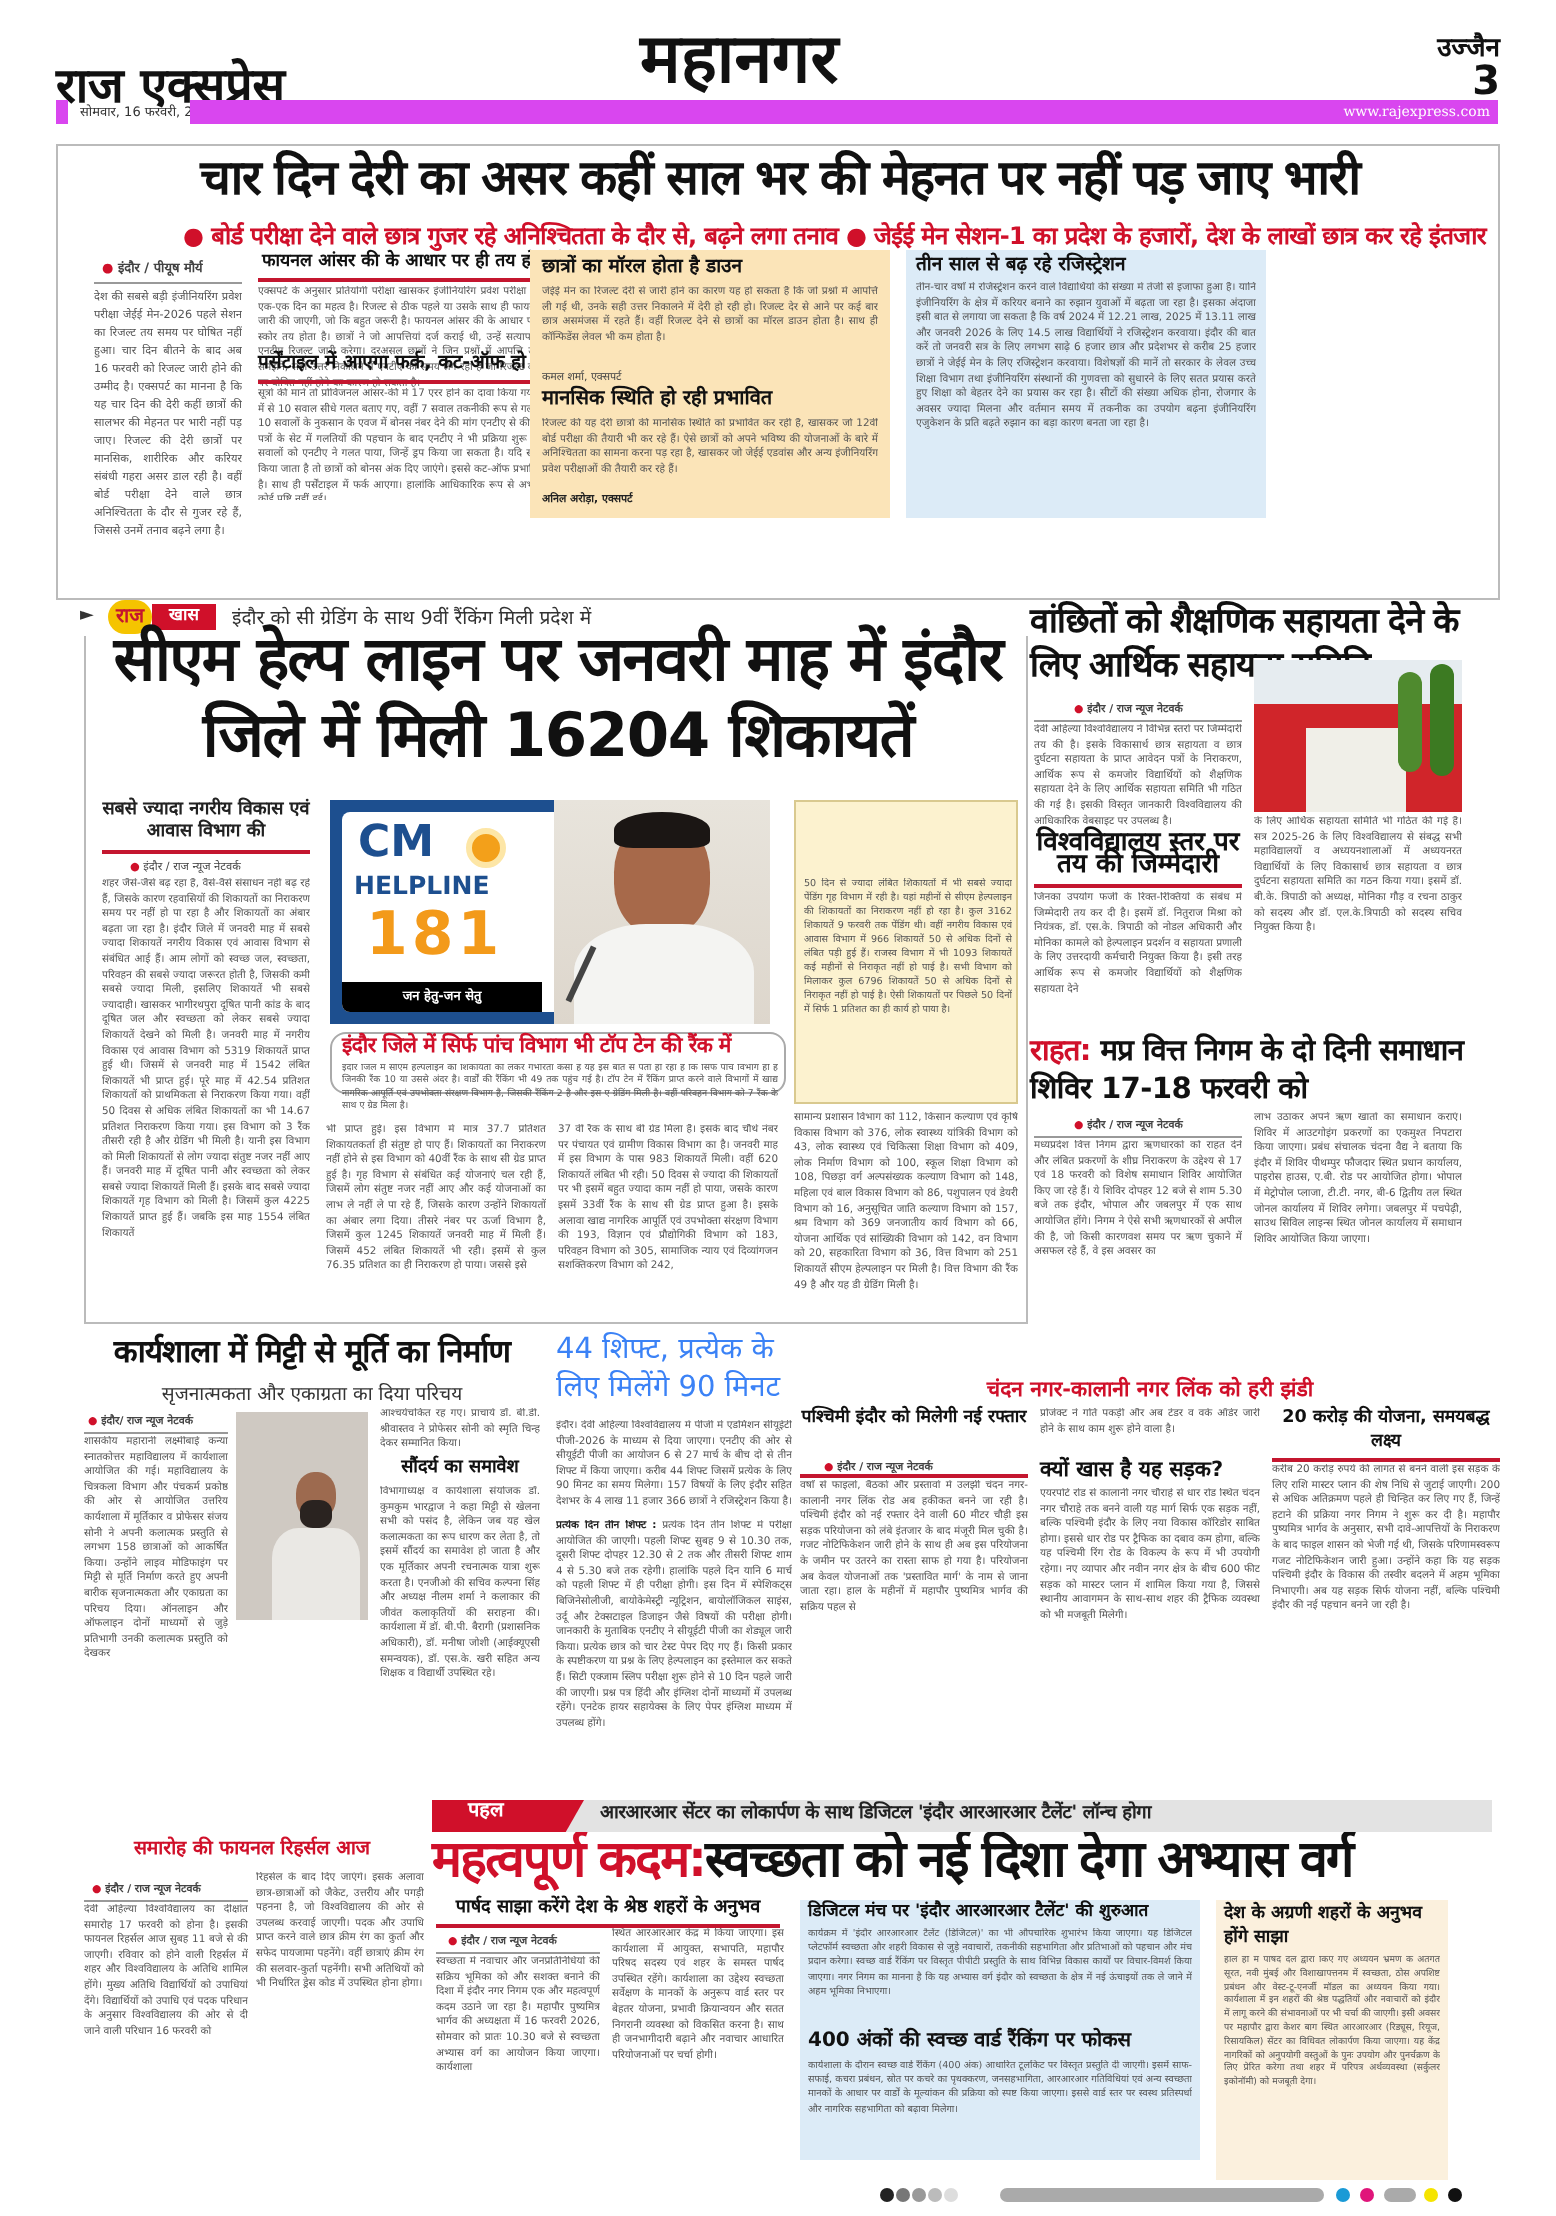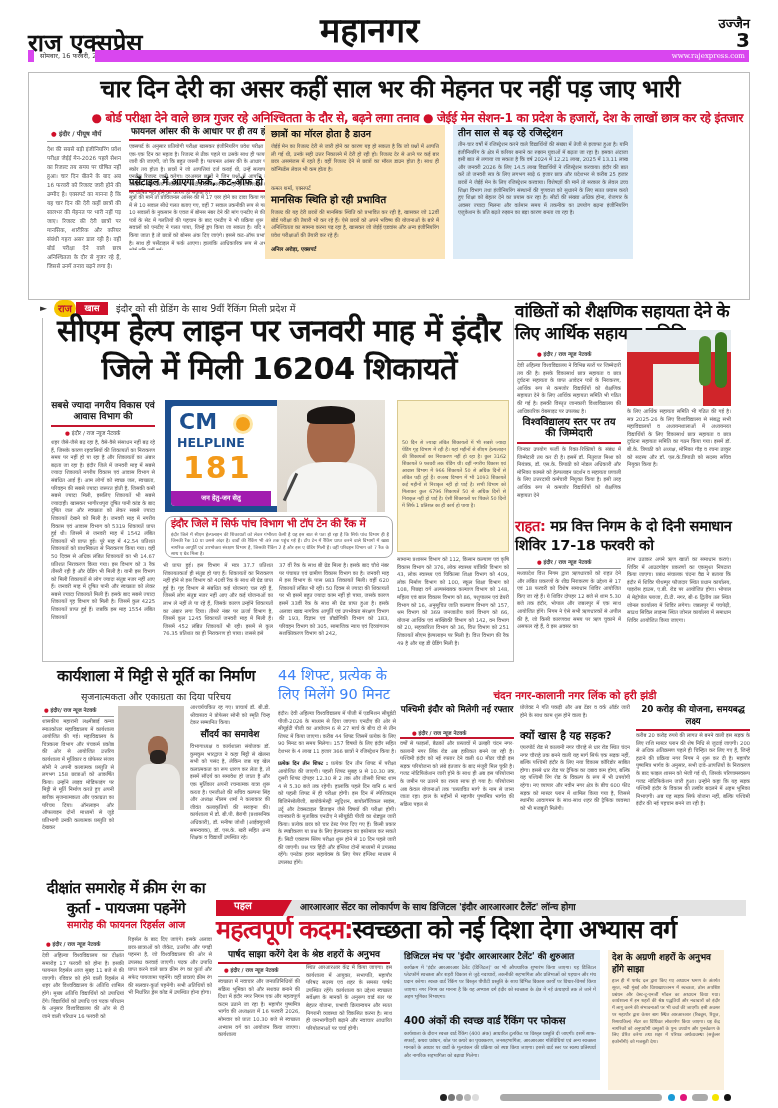--- a/index.html
+++ b/index.html
@@ -73,50 +73,50 @@
   <div class="abs hr" style="left:8px;top:107px;width:104px"></div>
   <div class="abs byl" style="left:22px;top:111px;font-size:5.6px;font-weight:normal">इंदौर / राज न्यूज नेटवर्क</div>
   <div class="abs txt" style="left:8px;top:121px;width:104px;height:218px">शहर जैसे-जैसे बढ़ रहा है, वैसे-वैसे संसाधन नहीं बढ़ रहे हैं, जिसके कारण रहवासियों की शिकायतों का निराकरण समय पर नहीं हो पा रहा है और शिकायतों का अंबार बढ़ता जा रहा है। इंदौर जिले में जनवरी माह में सबसे ज्यादा शिकायतें नगरीय विकास एवं आवास विभाग से संबंधित आई हैं। आम लोगों को स्वच्छ जल, स्वच्छता, परिवहन की सबसे ज्यादा जरूरत होती है, जिसकी कमी सबसे ज्यादा मिली, इसलिए शिकायतें भी सबसे ज्यादाही। खासकर भागीरथपुरा दूषित पानी कांड के बाद दूषित जल और स्वच्छता को लेकर सबसे ज्यादा शिकायतें देखने को मिली है। जनवरी माह में नगरीय विकास एवं आवास विभाग को 5319 शिकायतें प्राप्त हुई थी। जिसमें से जनवरी माह में 1542 लंबित शिकायतें भी प्राप्त हुई। पूरे माह में 42.54 प्रतिशत शिकायतों को प्राथमिकता से निराकरण किया गया। वहीं 50 दिवस से अधिक लंबित शिकायतों का भी 14.67 प्रतिशत निराकरण किया गया। इस विभाग को 3 रैंक तीसरी रही है और ग्रेडिंग भी मिली है। यानी इस विभाग को मिली शिकायतों से लोग ज्यादा संतुष्ट नजर नहीं आए हैं। जनवरी माह में दूषित पानी और स्वच्छता को लेकर सबसे ज्यादा शिकायतें मिली हैं। इसके बाद सबसे ज्यादा शिकायतें गृह विभाग को मिली है। जिसमें कुल 4225 शिकायतें प्राप्त हुई हैं। जबकि इस माह 1554 लंबित शिकायतें</div>
 
   <div class="abs" style="left:122px;top:82px;width:220px;height:112px;background:#1d4f8f">
     <div class="abs" style="left:6px;top:6px;width:116px;height:100px;background:#fff;border-radius:4px;overflow:hidden">
       <div class="abs hd" style="left:8px;top:4px;font-size:22px;color:#1d4f8f">CM</div>
       <div class="abs" style="left:62px;top:8px;width:20px;height:20px;border-radius:50%;background:#f3a01a;border:3px solid #fde6a6"></div>
       <div class="abs hd" style="left:6px;top:30px;font-size:12.5px;color:#1d4f8f">HELPLINE</div>
       <div class="abs hd" style="left:12px;top:46px;font-size:30px;color:#f39a1a;letter-spacing:2px">181</div>
-      <div class="abs" style="left:0;bottom:0;width:100px;height:15px;background:#a21caf;color:#fff;font-size:6.5px;text-align:center;line-height:15px;font-weight:bold">जन हेतु-जन सेतु</div>
+      <div class="abs" style="left:0;bottom:0;width:100px;height:15px;background:#000000;color:#fff;font-size:6.5px;text-align:center;line-height:15px;font-weight:bold">जन हेतु-जन सेतु</div>
     </div>
     <div class="abs" style="left:112px;top:0;width:108px;height:112px;background:linear-gradient(180deg,#e8e4dc 0%,#ddd6cc 100%);overflow:hidden">
       <div class="abs" style="left:30px;top:10px;width:48px;height:58px;border-radius:45%;background:#a7694a"></div>
       <div class="abs" style="left:30px;top:6px;width:48px;height:18px;border-radius:50% 50% 20% 20%;background:#1b1614"></div>
       <div class="abs" style="left:10px;top:62px;width:90px;height:60px;border-radius:40% 40% 0 0;background:#f4f4f2"></div>
       <div class="abs" style="left:12px;top:72px;width:3px;height:30px;background:#444;transform:rotate(25deg)"></div>
     </div>
   </div>
 
-  <div class="abs" style="left:122px;top:198px;width:228px;height:42px;border:1px solid #aaa;border-radius:8px;background:#fff">
+  <div class="abs" style="left:122px;top:198px;width:228px;height:31px;border:1px solid #aaa;border-radius:8px;background:#fff">
     <div class="abs hd" style="left:5px;top:1px;font-size:10.5px;color:#d0102a;white-space:nowrap;letter-spacing:-0.3px">इंदौर जिले में सिर्फ पांच विभाग भी टॉप टेन की रैंक में</div>
     <div class="abs txt" style="left:5px;top:15px;width:218px;height:25px;font-size:4.6px;line-height:6.4px">इंदौर जिले में सीएम हेल्पलाइन की शिकायतों को लेकर गंभीरता कैसी है यह इस बात से पता हो रहा है कि सिर्फ पांच विभाग ही है जिनकी रैंक 10 या उससे अंदर है। वार्डों की रैंकिंग भी 49 तक पहुंच गई है। टॉप टेन में रैंकिंग प्राप्त करने वाले विभागों में खाद्य नागरिक आपूर्ति एवं उपभोक्ता संरक्षण विभाग है, जिसकी रैंकिंग 2 है और इस ए ग्रेडिंग मिली है। वहीं परिवहन विभाग को 7 रैंक के साथ ए ग्रेड मिला है।</div>
   </div>
 
   <div class="abs txt" style="left:120px;top:244px;width:110px;height:96px">भी प्राप्त हुई। इस विभाग में मात्र 37.7 प्रतिशत शिकायतकर्ता ही संतुष्ट हो पाए हैं। शिकायतों का निराकरण नहीं होने से इस विभाग को 40वीं रैंक के साथ सी ग्रेड प्राप्त हुई है। गृह विभाग से संबंधित कई योजनाएं चल रही हैं, जिसमें लोग संतुष्ट नजर नहीं आए और कई योजनाओं का लाभ ले नहीं ले पा रहे हैं, जिसके कारण उन्होंने शिकायतों का अंबार लगा दिया। तीसरे नंबर पर ऊर्जा विभाग है, जिसमें कुल 1245 शिकायतें जनवरी माह में मिली हैं। जिसमें 452 लंबित शिकायतें भी रही। इसमें से कुल 76.35 प्रतिशत का ही निराकरण हो पाया। जससे इसे</div>
   <div class="abs txt" style="left:236px;top:244px;width:110px;height:96px">37 वीं रैंक के साथ बी ग्रेड मिला है। इसके बाद चौथे नंबर पर पंचायत एवं ग्रामीण विकास विभाग का है। जनवरी माह में इस विभाग के पास 983 शिकायतें मिली। वहीं 620 शिकायतें लंबित भी रही। 50 दिवस से ज्यादा की शिकायतों पर भी इसमें बहुत ज्यादा काम नहीं हो पाया, जसके कारण इसमें 33वीं रैंक के साथ सी ग्रेड प्राप्त हुआ है। इसके अलावा खाद्य नागरिक आपूर्ति एवं उपभोक्ता संरक्षण विभाग की 193, विज्ञान एवं प्रौद्योगिकी विभाग को 183, परिवहन विभाग को 305, सामाजिक न्याय एवं दिव्यांगजन सशक्तिकरण विभाग को 242,</div>
 
   <div class="abs" style="left:354px;top:82px;width:112px;height:152px;background:#fcf2cf;border:1px solid #d9c98f">
     <div class="abs txt" style="left:4px;top:38px;width:104px;height:110px;font-size:4.8px;line-height:7px">50 दिन से ज्यादा लंबित शिकायतों में भी सबसे ज्यादा पेंडिंग गृह विभाग में रही है। यहां महीनों से सीएम हेल्पलाइन की शिकायतों का निराकरण नहीं हो रहा है। कुल 3162 शिकायतें 9 फरवरी तक पेंडिंग थी। वहीं नगरीय विकास एवं आवास विभाग में 966 शिकायतें 50 से अधिक दिनों से लंबित पड़ी हुई हैं। राजस्व विभाग में भी 1093 शिकायतें कई महीनों से निराकृत नहीं हो पाई है। सभी विभाग को मिलाकर कुल 6796 शिकायतें 50 से अधिक दिनों से निराकृत नहीं हो पाई है। ऐसी शिकायतों पर पिछले 50 दिनों में सिर्फ 1 प्रतिशत का ही कार्य हो पाया है।</div>
   </div>
   <div class="abs txt" style="left:354px;top:238px;width:112px;height:102px">सामान्य प्रशासन विभाग को 112, किसान कल्याण एवं कृषि विकास विभाग को 376, लोक स्वास्थ्य यांत्रिकी विभाग को 43, लोक स्वास्थ्य एवं चिकित्सा शिक्षा विभाग को 409, लोक निर्माण विभाग को 100, स्कूल शिक्षा विभाग को 108, पिछड़ा वर्ग अल्पसंख्यक कल्याण विभाग को 148, महिला एवं बाल विकास विभाग को 86, पशुपालन एवं डेयरी विभाग को 16, अनुसूचित जाति कल्याण विभाग को 157, श्रम विभाग को 369 जनजातीय कार्य विभाग को 66, योजना आर्थिक एवं सांख्यिकी विभाग को 142, वन विभाग को 20, सहकारिता विभाग को 36, वित्त विभाग को 251 शिकायतें सीएम हेल्पलाइन पर मिली है। वित्त विभाग की रैंक 49 है और यह डी ग्रेडिंग मिली है।</div>
 </div>
 
 <div class="abs" style="left:515px;top:300px;width:240px;height:170px">
   <div class="abs hd" style="left:0;top:0;width:236px;font-size:17px;line-height:22px;font-family:'DejaVu Sans Condensed','DejaVu Sans',sans-serif;letter-spacing:-0.4px">वांछितों को शैक्षणिक सहायता देने के लिए आर्थिक सहायता समिति</div>
   <div class="abs byl" style="left:22px;top:50px;font-size:5.4px">इंदौर / राज न्यूज नेटवर्क</div>
   <div class="abs gray-rule" style="left:2px;top:60px;width:104px"></div>
   <div class="abs txt" style="left:2px;top:62px;width:104px;height:52px">देवी अहिल्या विश्वविद्यालय ने विभिन्न स्तरों पर जिम्मेदारी तय की है। इसके विकासार्थ छात्र सहायता व छात्र दुर्घटना सहायता के प्राप्त आवेदन पत्रों के निराकरण, आर्थिक रूप से कमजोर विद्यार्थियों को शैक्षणिक सहायता देने के लिए आर्थिक सहायता समिति भी गठित की गई है। इसकी विस्तृत जानकारी विश्वविद्यालय की आधिकारिक वेबसाइट पर उपलब्ध है।</div>
-  <div class="abs hd" style="left:2px;top:116px;width:104px;text-align:center;font-size:10px;line-height:11px">विश्वविद्यालय स्तर पर तय की जिम्मेदारी</div>
+  <div class="abs hd" style="left:2px;top:116px;width:104px;text-align:center;font-size:13px;line-height:11px">विश्वविद्यालय स्तर पर तय की जिम्मेदारी</div>
   <div class="abs hr" style="left:2px;top:142px;width:104px"></div>
   <div class="abs txt" style="left:2px;top:146px;width:104px;height:54px">जिनका उपयोग फर्जी के रिक्त-रिक्तियों के संबंध में जिम्मेदारी तय कर दी है। इसमें डॉ. नितुराज मिश्रा को नियंत्रक, डॉ. एस.के. त्रिपाठी को नोडल अधिकारी और मोनिका कामले को हेल्पलाइन प्रदर्शन व सहायता प्रणाली के लिए उत्तरदायी कर्मचारी नियुक्त किया है। इसी तरह आर्थिक रूप से कमजोर विद्यार्थियों को शैक्षणिक सहायता देने</div>
   <div class="abs" style="left:112px;top:30px;width:104px;height:76px;background:#e6ecf0;overflow:hidden">
     <div class="abs" style="left:0;top:22px;width:104px;height:54px;background:#d0252a"></div>
     <div class="abs" style="left:26px;top:34px;width:50px;height:42px;background:#f0efe8"></div>
     <div class="abs" style="left:72px;top:6px;width:12px;height:50px;border-radius:6px;background:#4f8a2e"></div>
     <div class="abs" style="left:88px;top:2px;width:12px;height:56px;border-radius:6px;background:#3c7a22"></div>
   </div>
   <div class="abs txt" style="left:112px;top:108px;width:104px;height:92px">के लिए आर्थिक सहायता समिति भी गठित की गई है। सत्र 2025-26 के लिए विश्वविद्यालय से संबद्ध सभी महाविद्यालयों व अध्ययनशालाओं में अध्ययनरत विद्यार्थियों के लिए विकासार्थ छात्र सहायता व छात्र दुर्घटना सहायता समिति का गठन किया गया। इसमें डॉ. बी.के. त्रिपाठी को अध्यक्ष, मोनिका गौड़ व रचना ठाकुर को सदस्य और डॉ. एल.के.त्रिपाठी को सदस्य सचिव नियुक्त किया है।</div>
 </div>
@@ -165,21 +165,20 @@
   <div class="abs txt" style="left:0;top:76px;width:114px;height:130px">वर्षों से फाइलों, बैठकों और प्रस्तावों में उलझी चंदन नगर-कालानी नगर लिंक रोड अब हकीकत बनने जा रही है। पश्चिमी इंदौर को नई रफ्तार देने वाली 60 मीटर चौड़ी इस सड़क परियोजना को लंबे इंतजार के बाद मंजूरी मिल चुकी है। गजट नोटिफिकेशन जारी होने के साथ ही अब इस परियोजना के जमीन पर उतरने का रास्ता साफ हो गया है। परियोजना अब केवल योजनाओं तक 'प्रस्तावित मार्ग' के नाम से जाना जाता रहा। हाल के महीनों में महापौर पुष्यमित्र भार्गव की सक्रिय पहल से</div>
   <div class="abs txt" style="left:120px;top:40px;width:110px;height:22px">प्रोजेक्ट ने गति पकड़ी और अब टेंडर व वर्क ऑर्डर जारी होने के साथ काम शुरू होने वाला है।</div>
   <div class="abs hd" style="left:120px;top:66px;width:110px;font-size:10.5px">क्यों खास है यह सड़क?</div>
   <div class="abs txt" style="left:120px;top:80px;width:110px;height:126px">एयरपोर्ट रोड से कालानी नगर चौराहे से धार रोड स्थित चंदन नगर चौराहे तक बनने वाली यह मार्ग सिर्फ एक सड़क नहीं, बल्कि पश्चिमी इंदौर के लिए नया विकास कॉरिडोर साबित होगा। इससे धार रोड पर ट्रैफिक का दबाव कम होगा, बल्कि यह पश्चिमी रिंग रोड के विकल्प के रूप में भी उपयोगी रहेगा। नए व्यापार और नवीन नगर क्षेत्र के बीच 600 फीट सड़क को मास्टर प्लान में शामिल किया गया है, जिससे स्थानीय आवागमन के साथ-साथ शहर की ट्रैफिक व्यवस्था को भी मजबूती मिलेगी।</div>
   <div class="abs hd" style="left:236px;top:40px;width:114px;text-align:center;font-size:8.8px;line-height:11.5px">20 करोड़ की योजना, समयबद्ध लक्ष्य</div>
   <div class="abs hr" style="left:236px;top:65px;width:114px"></div>
   <div class="abs txt" style="left:236px;top:68px;width:114px;height:138px">करीब 20 करोड़ रुपये की लागत से बनने वाली इस सड़क के लिए राशि मास्टर प्लान की शेष निधि से जुटाई जाएगी। 200 से अधिक अतिक्रमण पहले ही चिन्हित कर लिए गए हैं, जिन्हें हटाने की प्रक्रिया नगर निगम ने शुरू कर दी है। महापौर पुष्यमित्र भार्गव के अनुसार, सभी दावे-आपत्तियों के निराकरण के बाद फाइल शासन को भेजी गई थी, जिसके परिणामस्वरूप गजट नोटिफिकेशन जारी हुआ। उन्होंने कहा कि यह सड़क पश्चिमी इंदौर के विकास की तस्वीर बदलने में अहम भूमिका निभाएगी। अब यह सड़क सिर्फ योजना नहीं, बल्कि पश्चिमी इंदौर की नई पहचान बनने जा रही है।</div>
 </div>
 
 <div class="abs" style="left:40px;top:878px;width:172px;height:220px">
-  <div class="abs hd" style="left:0;top:0;width:172px;text-align:center;font-size:15px;line-height:20px;letter-spacing:-0.4px">दीक्षांत समारोह में क्रीम रंग का कुर्ता - पायजमा पहनेंगे</div>
   <div class="abs hd" style="left:0;top:42px;width:172px;text-align:center;font-size:9.6px;color:#d0102a">समारोह की फायनल रिहर्सल आज</div>
   <div class="abs byl" style="left:6px;top:62px;font-size:5.4px">इंदौर / राज न्यूज नेटवर्क</div>
   <div class="abs gray-rule" style="left:2px;top:72px;width:82px"></div>
   <div class="abs txt" style="left:2px;top:74px;width:82px;height:142px">देवी अहिल्या विश्वविद्यालय का दीक्षांत समारोह 17 फरवरी को होना है। इसकी फायनल रिहर्सल आज सुबह 11 बजे से की जाएगी। रविवार को होने वाली रिहर्सल में शहर और विश्वविद्यालय के अतिथि शामिल होंगे। मुख्य अतिथि विद्यार्थियों को उपाधियां देंगे। विद्यार्थियों को उपाधि एवं पदक परिधान के अनुसार विश्वविद्यालय की ओर से दी जाने वाली परिधान 16 फरवरी को</div>
   <div class="abs txt" style="left:88px;top:58px;width:84px;height:158px">रिहर्सल के बाद दिए जाएंगे। इसके अलावा छात्र-छात्राओं को जैकेट, उत्तरीय और पगड़ी पहनना है, जो विश्वविद्यालय की ओर से उपलब्ध करवाई जाएगी। पदक और उपाधि प्राप्त करने वाले छात्र क्रीम रंग का कुर्ता और सफेद पायजामा पहनेंगे। वहीं छात्राएं क्रीम रंग की सलवार-कुर्ता पहनेंगी। सभी अतिथियों को भी निर्धारित ड्रेस कोड में उपस्थित होना होगा।</div>
 </div>
 
 <div class="abs" style="left:216px;top:900px;width:536px;height:200px">
   <div class="abs hd" style="left:0;top:16px;width:536px;font-size:25px;white-space:nowrap;letter-spacing:-0.8px;font-family:'DejaVu Sans Condensed','DejaVu Sans',sans-serif">
     <span class="red">महत्वपूर्ण कदम:</span><span>स्वच्छता को नई दिशा देगा अभ्यास वर्ग</span>

